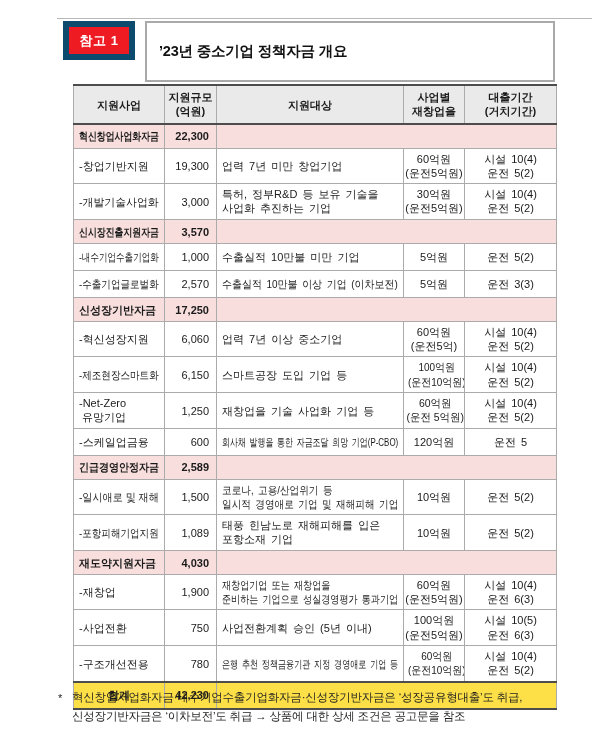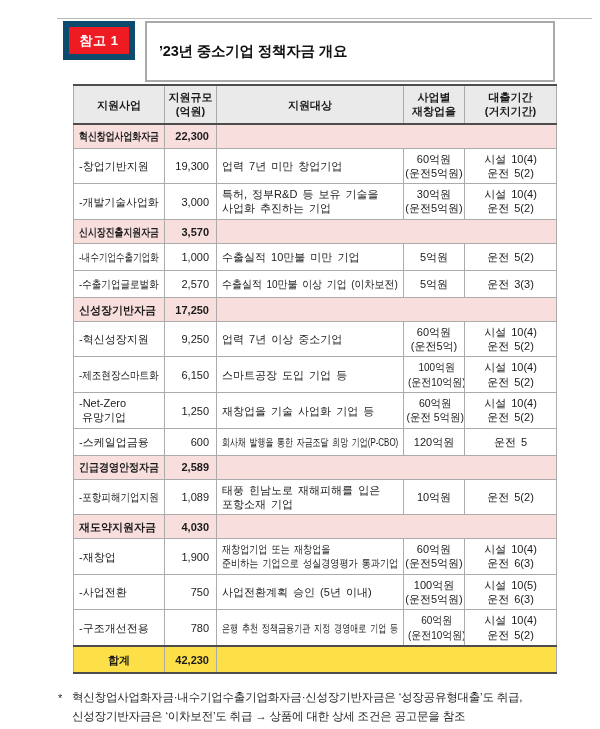--- a/index.html
+++ b/index.html
@@ -147,21 +147,21 @@
           <td class="c-center limit-cell"><span class="cell-text">5억원</span></td>
           <td class="c-center period-cell"><span class="cell-text">운전 3(3)</span></td>
         </tr>
         <tr class="category-row">
           <td class="c-left"><span class="cell-text">신성장기반자금</span></td>
           <td class="c-right"><span class="cell-text">17,250</span></td>
           <td class="c-left" colspan="3"></td>
         </tr>
         <tr>
           <td class="c-left"><span class="cell-text">-혁신성장지원</span></td>
-          <td class="c-right"><span class="cell-text">9,250</span></td>
+          <td class="c-right"><span class="cell-text">6,060</span></td>
           <td class="c-left target-cell"><span class="cell-text">업력 7년 이상 중소기업</span></td>
           <td class="c-center limit-cell"><span class="cell-text">60억원
 (운전5억)</span></td>
           <td class="c-center period-cell"><span class="cell-text">시설 10(4)
 운전 5(2)</span></td>
         </tr>
         <tr>
           <td class="c-left"><span class="cell-text" style="transform: scaleX(0.87);">-제조현장스마트화</span></td>
           <td class="c-right"><span class="cell-text">6,150</span></td>
           <td class="c-left target-cell"><span class="cell-text">스마트공장 도입 기업 등</span></td>
@@ -184,20 +184,28 @@
           <td class="c-left"><span class="cell-text">-스케일업금융</span></td>
           <td class="c-right"><span class="cell-text">600</span></td>
           <td class="c-left target-cell"><span class="cell-text" style="transform: scaleX(0.724);">회사채 발행을 통한 자금조달 희망 기업(P-CBO)</span></td>
           <td class="c-center limit-cell"><span class="cell-text">120억원</span></td>
           <td class="c-center period-cell"><span class="cell-text">운전 5</span></td>
         </tr>
         <tr class="category-row">
           <td class="c-left"><span class="cell-text" style="transform: scaleX(0.909);">긴급경영안정자금</span></td>
           <td class="c-right"><span class="cell-text">2,589</span></td>
           <td class="c-left" colspan="3"></td>
+        </tr>
+        <tr>
+          <td class="c-left"><span class="cell-text" style="transform: scaleX(0.92);">-일시애로 및 재해</span></td>
+          <td class="c-right"><span class="cell-text">1,500</span></td>
+          <td class="c-left target-cell"><span class="cell-text" style="transform: scaleX(0.876);">코로나, 고용/산업위기 등
+일시적 경영애로 기업 및 재해피해 기업</span></td>
+          <td class="c-center limit-cell"><span class="cell-text">10억원</span></td>
+          <td class="c-center period-cell"><span class="cell-text">운전 5(2)</span></td>
         </tr>
         <tr>
           <td class="c-left"><span class="cell-text" style="transform: scaleX(0.87);">-포항피해기업지원</span></td>
           <td class="c-right"><span class="cell-text">1,089</span></td>
           <td class="c-left target-cell"><span class="cell-text">태풍 힌남노로 재해피해를 입은
 포항소재 기업</span></td>
           <td class="c-center limit-cell"><span class="cell-text">10억원</span></td>
           <td class="c-center period-cell"><span class="cell-text">운전 5(2)</span></td>
         </tr>
         <tr class="category-row">

